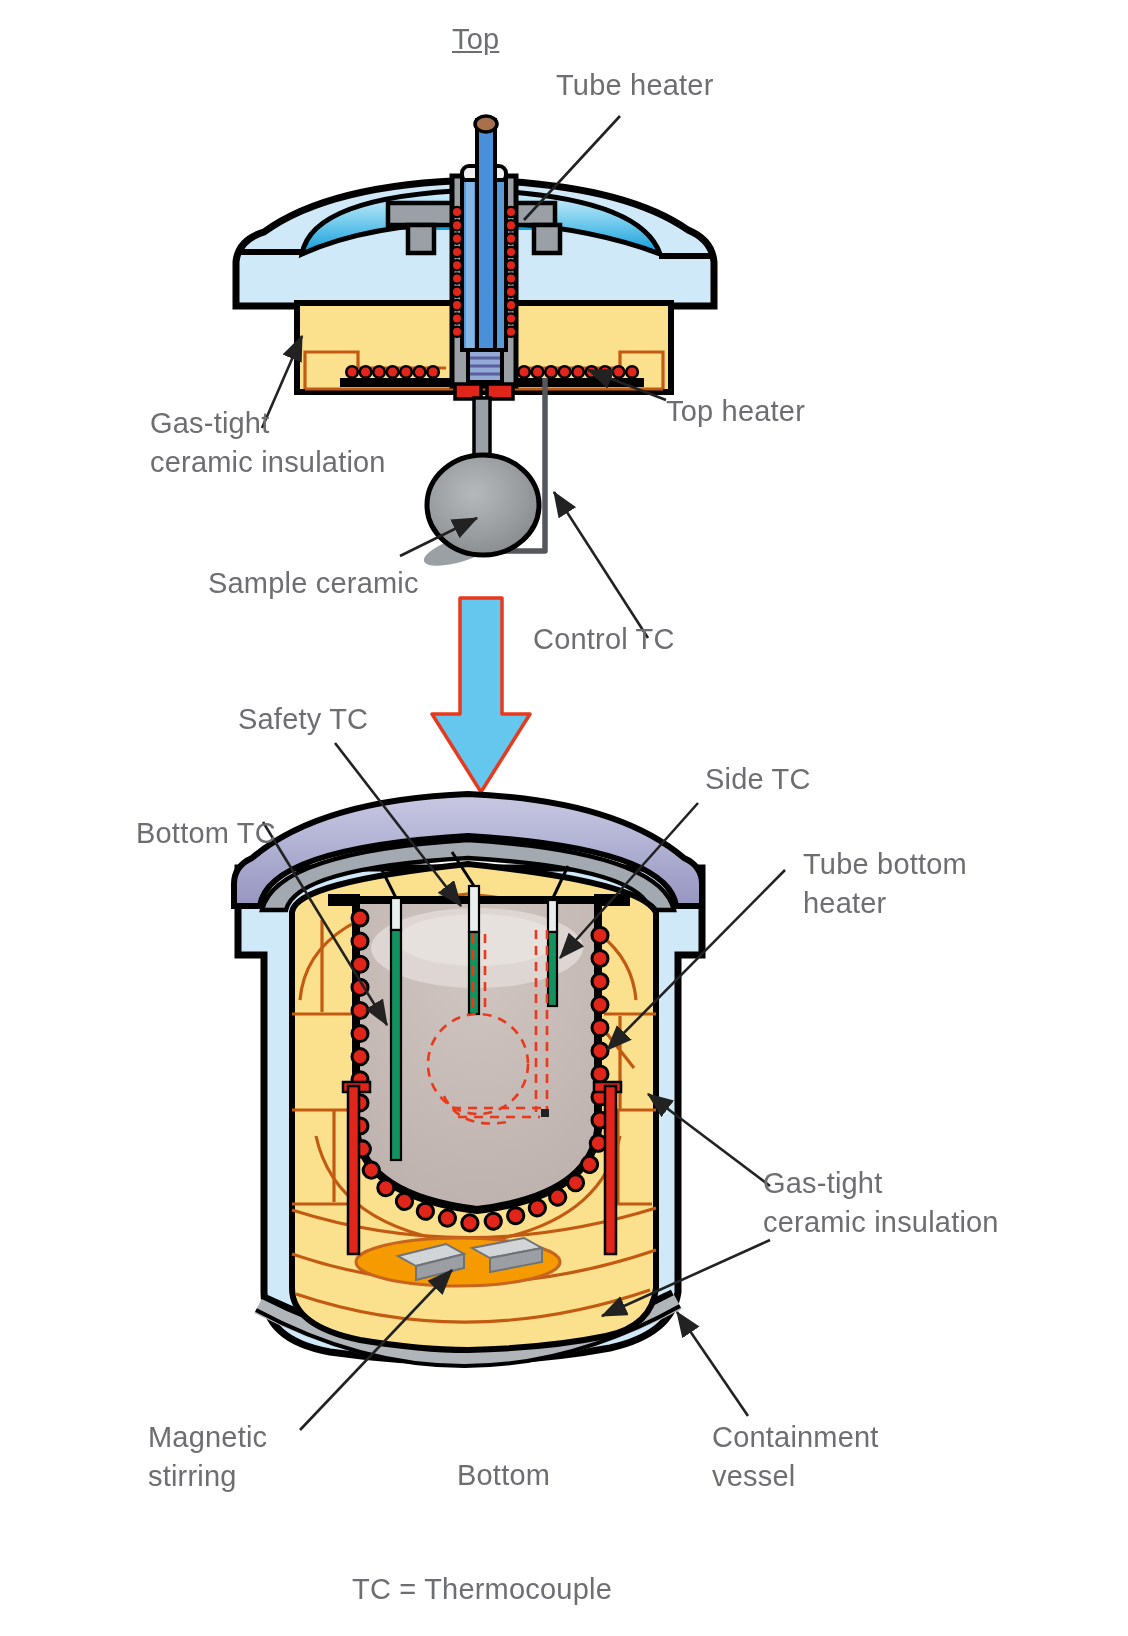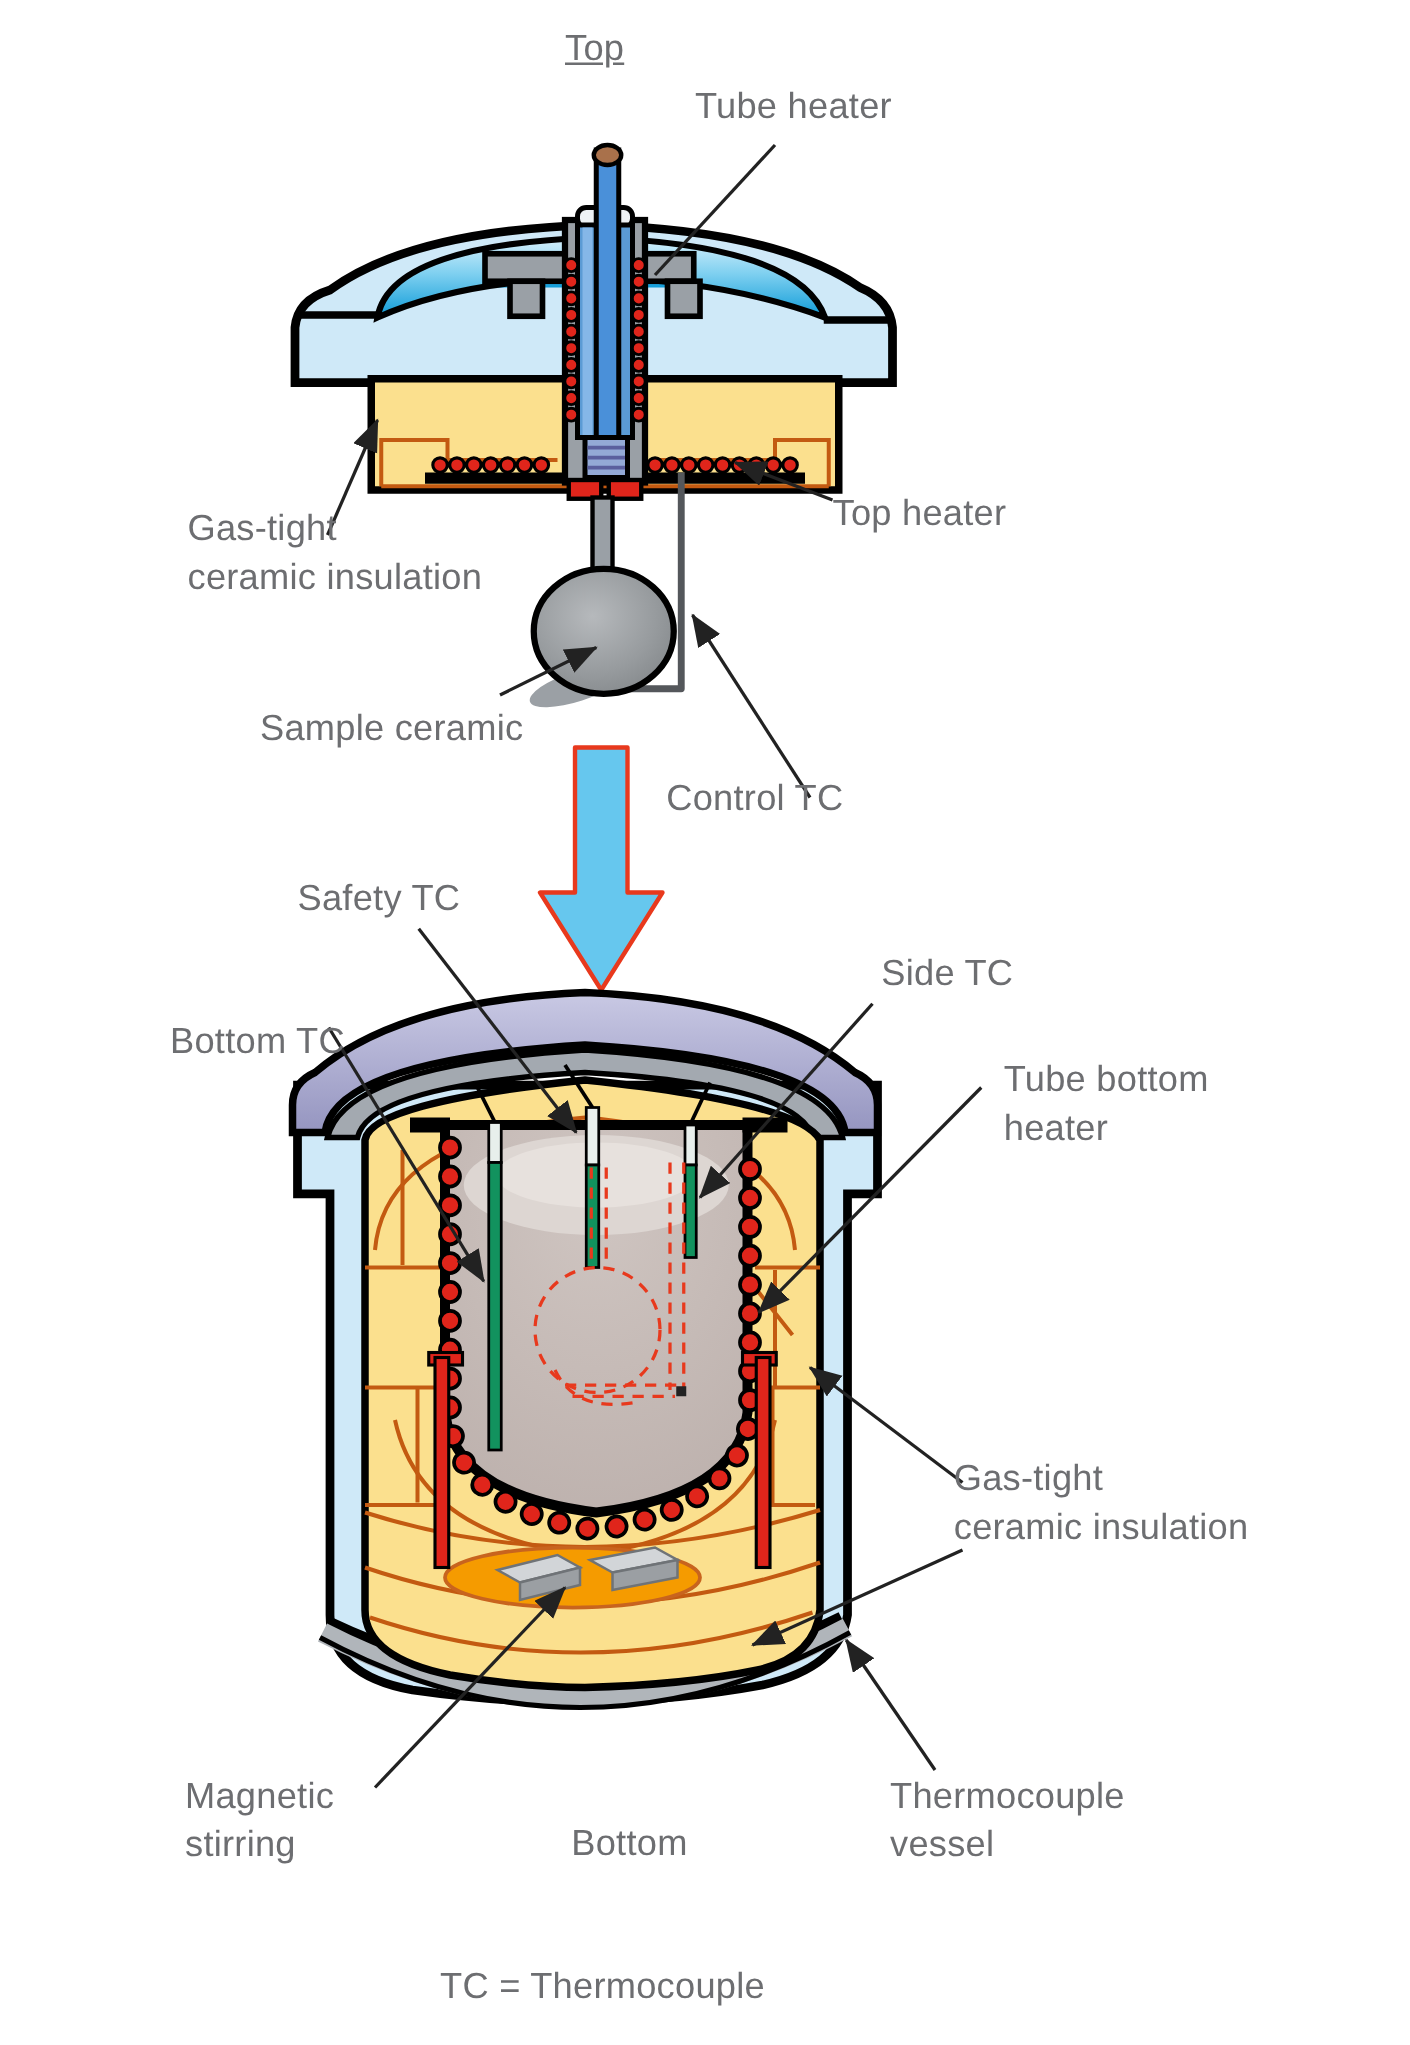--- a/index.html
+++ b/index.html
@@ -210,16 +210,16 @@
 <div class="lbl" style="left:763px;top:1164px;">
   <span>Gas-tight</span>
   <span>ceramic insulation</span>
 </div>
 <div class="lbl" style="left:148px;top:1418px;">
   <span>Magnetic</span>
   <span>stirring</span>
 </div>
 <div class="lbl" style="left:430px;top:1456px;margin-left:27px;">Bottom</div>
 <div class="lbl" style="left:712px;top:1418px;">
-  <span>Thermocouple</span>
+  <span>Containment</span>
   <span>vessel</span>
 </div>
 <div class="lbl" style="left:352px;top:1570px;">TC = Thermocouple</div>
 
 </body></html>

